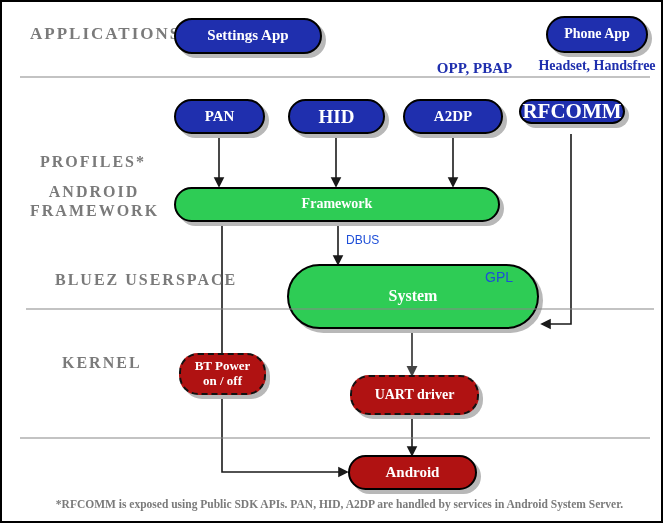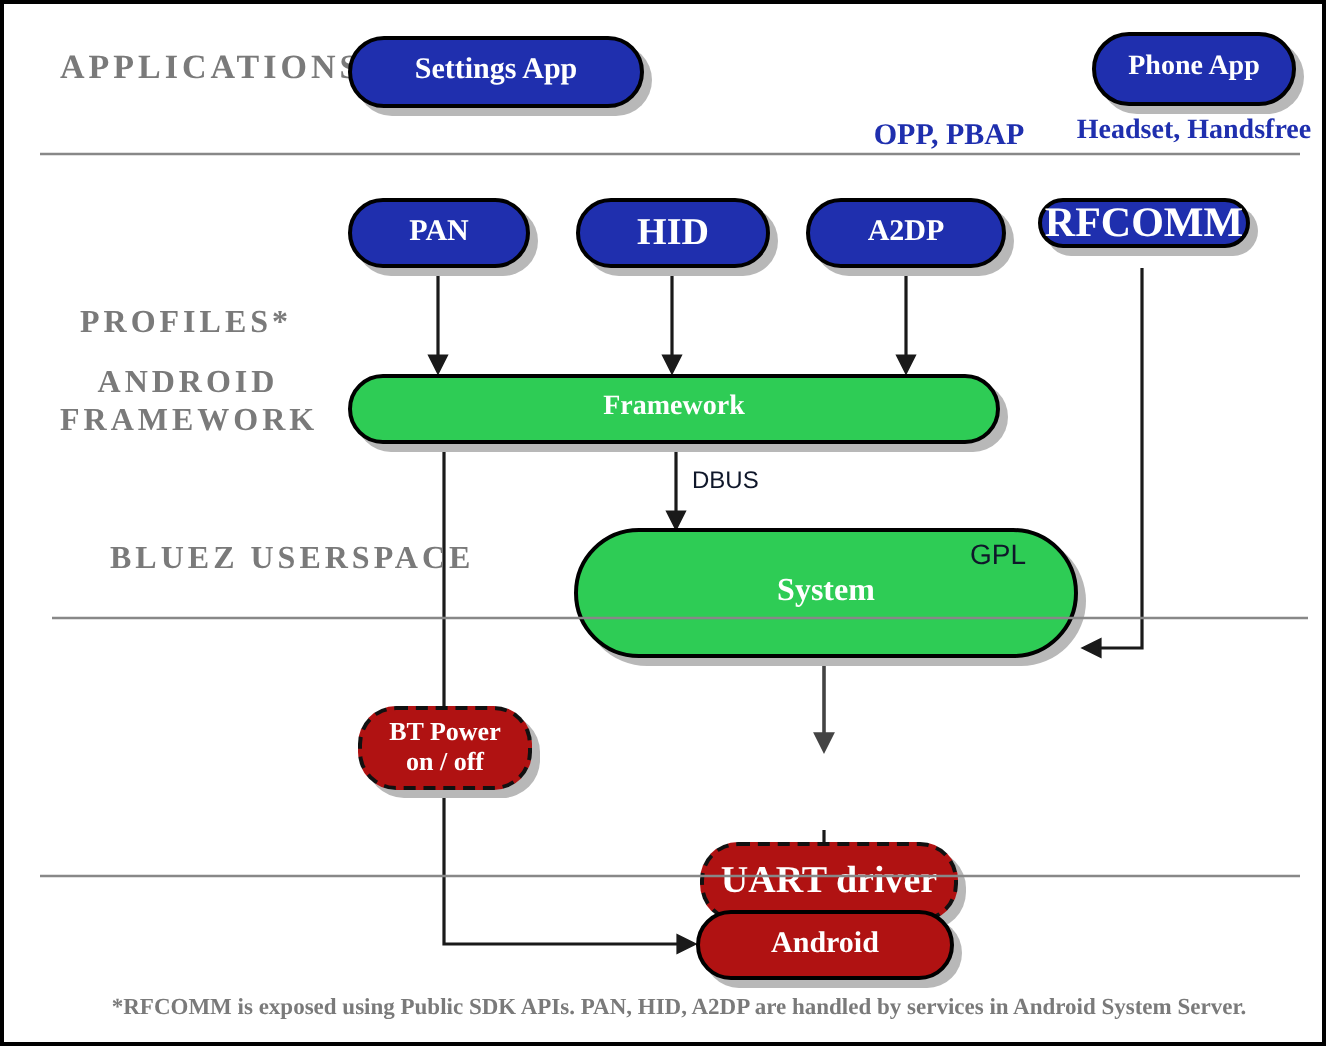--- a/index.html
+++ b/index.html
@@ -36,21 +36,21 @@
     font-family:"Liberation Serif", serif;
   }
   .bluenote{
     position:absolute;z-index:2;
     color:var(--blue,#1F2FAE);
     font-weight:bold;text-align:center;white-space:nowrap;
     font-family:"Liberation Serif", serif;
   }
   .edgelabel{
     position:absolute;z-index:4;
-    color:#0f172a;
+    color:#1d4ed8;
     font-family:"Liberation Sans", sans-serif;
     white-space:nowrap;
   }
   #footnote{
     position:absolute;z-index:2;
     left:24px;right:8px;top:496px;
     text-align:center;
     color:var(--labelgray,#7A7A7A);
     font-weight:bold;font-size:11.5px;
     font-family:"Liberation Serif", serif;
@@ -95,20 +95,21 @@
     </g>
   </svg>
 
   <div class="rowlabel" style="left:28px;top:22px;font-size:17px;">APPLICATIONS</div>
   <div class="rowlabel" style="left:38px;top:111px;margin-top:40px;">PROFILES*</div>
   <div class="rowlabel" style="left:28px;top:180px;width:128px;text-align:center;line-height:19px;">
     <div>ANDROID</div>
     <div>FRAMEWORK</div>
   </div>
   <div class="rowlabel" style="left:25px;top:269px;margin-left:28px;">BLUEZ USERSPACE</div>
+  <div class="rowlabel" style="left:60px;top:352px;">KERNEL</div>
 
   <div class="pill blue" style="left:172px;top:16px;width:148px;height:36px;font-size:15px;">Settings App</div>
   <div class="pill blue" style="left:544px;top:14px;width:102px;height:37px;font-size:14px;">Phone App</div>
 
   <div class="bluenote" style="left:421px;top:58px;width:103px;font-size:15px;">OPP, PBAP</div>
   <div class="bluenote" style="left:527px;top:56px;width:136px;font-size:14px;">Headset, Handsfree</div>
 
   <div class="pill blue" style="left:172px;top:97px;width:91px;height:35px;font-size:15px;">PAN</div>
   <div class="pill blue" style="left:286px;top:97px;width:97px;height:35px;font-size:19px;">HID</div>
   <div class="pill blue" style="left:401px;top:97px;width:100px;height:35px;font-size:15px;">A2DP</div>
@@ -118,21 +119,21 @@
 
   <div class="edgelabel dbus" style="left:344px;top:231px;">DBUS</div>
 
   <div class="pill green" style="left:285px;top:262px;width:252px;height:65px;border-radius:33px;font-size:16px;">System</div>
   <div class="edgelabel gpl" style="left:483px;top:267px;">GPL</div>
 
   <div class="pill red dashed" style="left:177px;top:351px;width:87px;height:42px;font-size:13px;">
     <div>BT Power</div>
     <div>on / off</div>
   </div>
-  <div class="pill red dashed" style="left:348px;top:373px;width:129px;height:40px;font-size:19px;margin-top:46px;">UART driver</div>
+  <div class="pill red dashed" style="left:348px;top:373px;width:129px;height:40px;font-size:14px;">UART driver</div>
 
   <div class="pill red" style="left:346px;top:453px;width:129px;height:35px;font-size:15px;">Android</div>
 
   <svg id="separator-layer" class="layer" width="663" height="523" viewBox="0 0 663 523">
     <g stroke="#888" stroke-width="1.2" fill="none">
       <line x1="18" y1="75" x2="648" y2="75"></line>
       <line x1="24" y1="307" x2="652" y2="307"></line>
       <line x1="18" y1="436" x2="648" y2="436"></line>
     </g>
   </svg>

